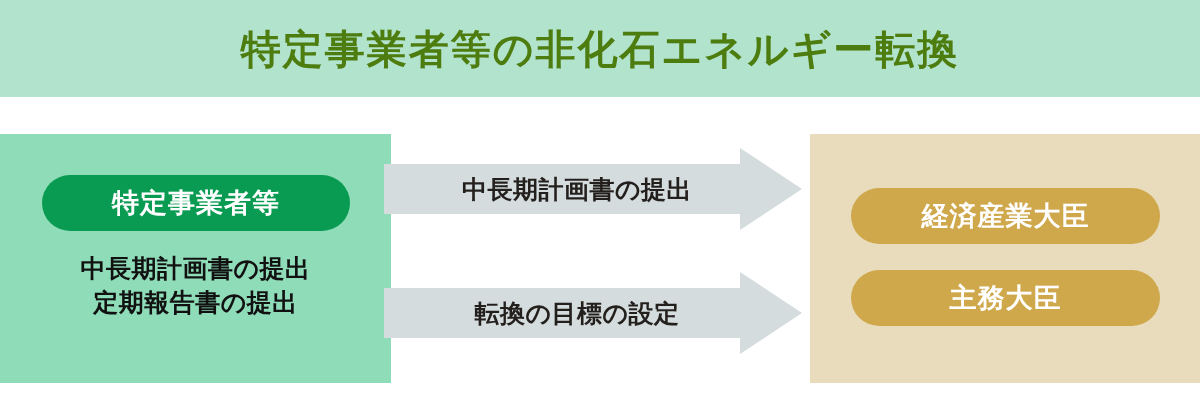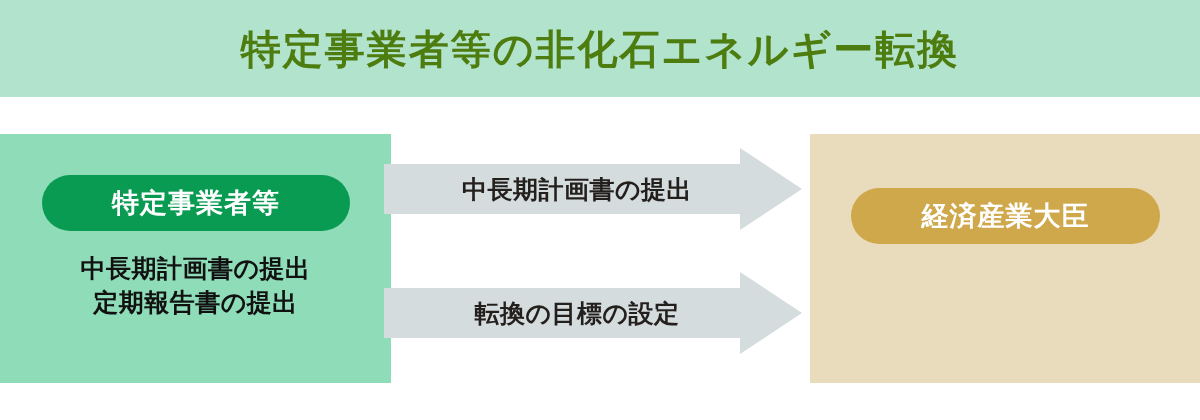--- a/index.html
+++ b/index.html
@@ -163,15 +163,16 @@
 
   <div class="arrow arrow-2">
     <svg width="418" height="82" viewBox="0 0 418 82" xmlns="http://www.w3.org/2000/svg">
       <polygon points="0,16 356,16 356,0 418,41 356,82 356,66 0,66" fill="#d5dcdd"></polygon>
     </svg>
     <div class="arrow-label">転換の目標の設定</div>
   </div>
 
   <div class="panel panel-right">
     <div class="pill pill-minister pill-minister-1">経済産業大臣</div>
+    <div class="pill pill-minister pill-minister-2">主務大臣</div>
   </div>
 
 </div>
 
 </body></html>

